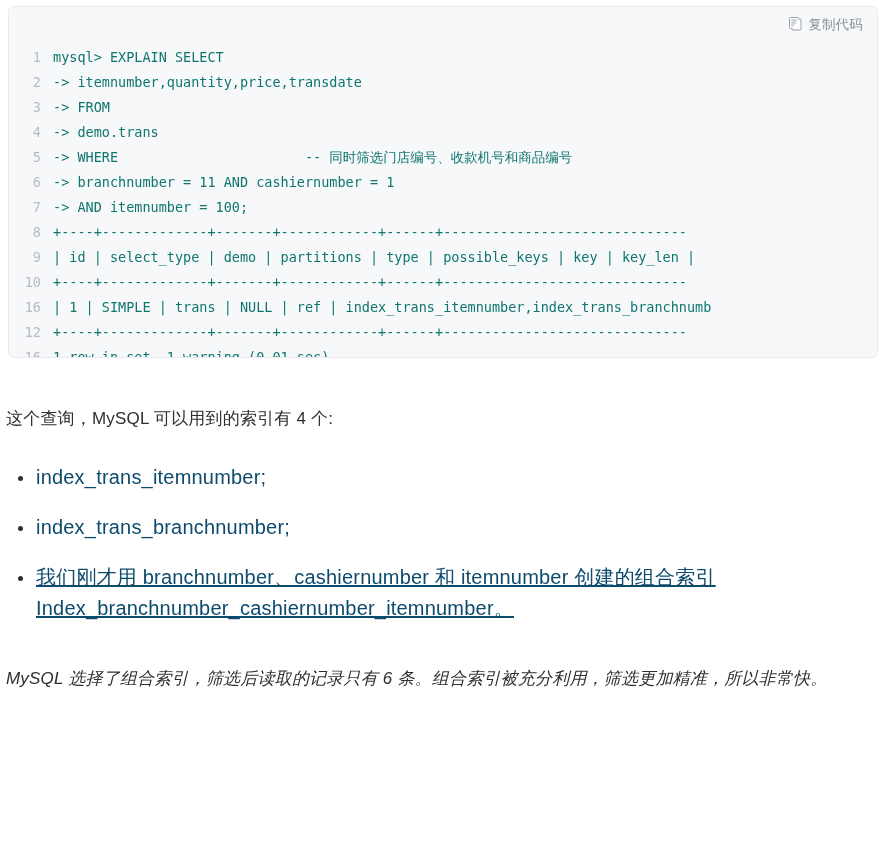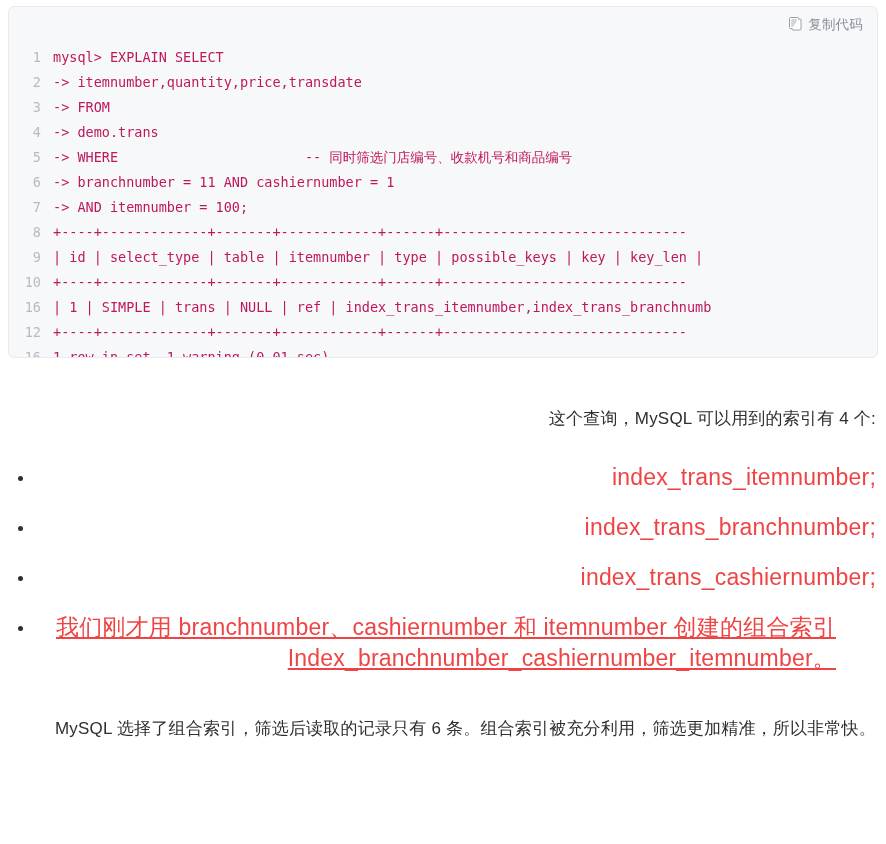--- a/index.html
+++ b/index.html
@@ -82,51 +82,50 @@
     min-width: 44px;
     text-align: right;
     padding-right: 12px;
     box-sizing: border-box;
     color: #b6bac2;
     font-family: "DejaVu Sans Mono", "Liberation Mono", monospace;
     font-size: 13.5px;
     user-select: none;
   }
   .ltxt {
-    color: #be185d;
+    color: #0f766e;
     white-space: pre;
     flex: 1 1 auto;
     overflow: hidden;
   }
 
   
   .prose {
     padding: 0 10px 0 6px;
-    text-align: right;
   }
   .para {
     font-size: 17px;
     line-height: 34px;
     color: #2f2f2f;
     letter-spacing: 0.2px;
   }
   .para-intro { margin: 44px 0 0 0; }
-  .para-final { margin: 38px 0 8px 0; max-width: 872px; }
+  .para-final { margin: 38px 0 8px 0; max-width: 872px; font-style: italic; }
 
   ul.idx-list {
     list-style: none;
     margin: 26px 0 0 0;
     padding: 0;
   }
   ul.idx-list > li {
     position: relative;
     padding-left: 30px;
-    font-size: 23px;
+    font-size: 20px;
     line-height: 31px;
-    color: #ef4444;
+    color: #0c4a6e;
     margin-bottom: 19px;
     letter-spacing: 0.2px;
   }
   ul.idx-list > li:last-child { margin-bottom: 0; }
   ul.idx-list > li::before {
     content: "";
     position: absolute;
     left: 12px;
     top: 14px;
     width: 5px;
@@ -185,21 +184,21 @@
       <div class="code-line">
         <span class="ln">7</span>
         <span class="ltxt">-&gt; AND itemnumber = 100;</span>
       </div>
       <div class="code-line">
         <span class="ln">8</span>
         <span class="ltxt">+----+-------------+-------+------------+------+------------------------------</span>
       </div>
       <div class="code-line">
         <span class="ln">9</span>
-        <span class="ltxt">| id | select_type | table | itemnumber | type | possible_keys | key | key_len |</span>
+        <span class="ltxt">| id | select_type | demo | partitions | type | possible_keys | key | key_len |</span>
       </div>
       <div class="code-line">
         <span class="ln">10</span>
         <span class="ltxt">+----+-------------+-------+------------+------+------------------------------</span>
       </div>
       <div class="code-line">
         <span class="ln">16</span>
         <span class="ltxt">| 1 | SIMPLE | trans | NULL | ref | index_trans_itemnumber,index_trans_branchnumb</span>
       </div>
       <div class="code-line">
@@ -213,20 +212,19 @@
     </div>
   </div>
 
   <div class="prose">
 
     <p class="para para-intro">这个查询，MySQL 可以用到的索引有 4 个:</p>
 
     <ul class="idx-list">
       <li>index_trans_itemnumber;</li>
       <li>index_trans_branchnumber;</li>
-      <li>index_trans_cashiernumber;</li>
       <li class="li-multiline">我们刚才用 branchnumber、cashiernumber 和 itemnumber 创建的组合索引 Index_branchnumber_cashiernumber_itemnumber。</li>
     </ul>
 
     <p class="para para-final">MySQL 选择了组合索引，筛选后读取的记录只有 6 条。组合索引被充分利用，筛选更加精准，所以非常快。</p>
   </div>
 
 </div>
 
 </body></html>

